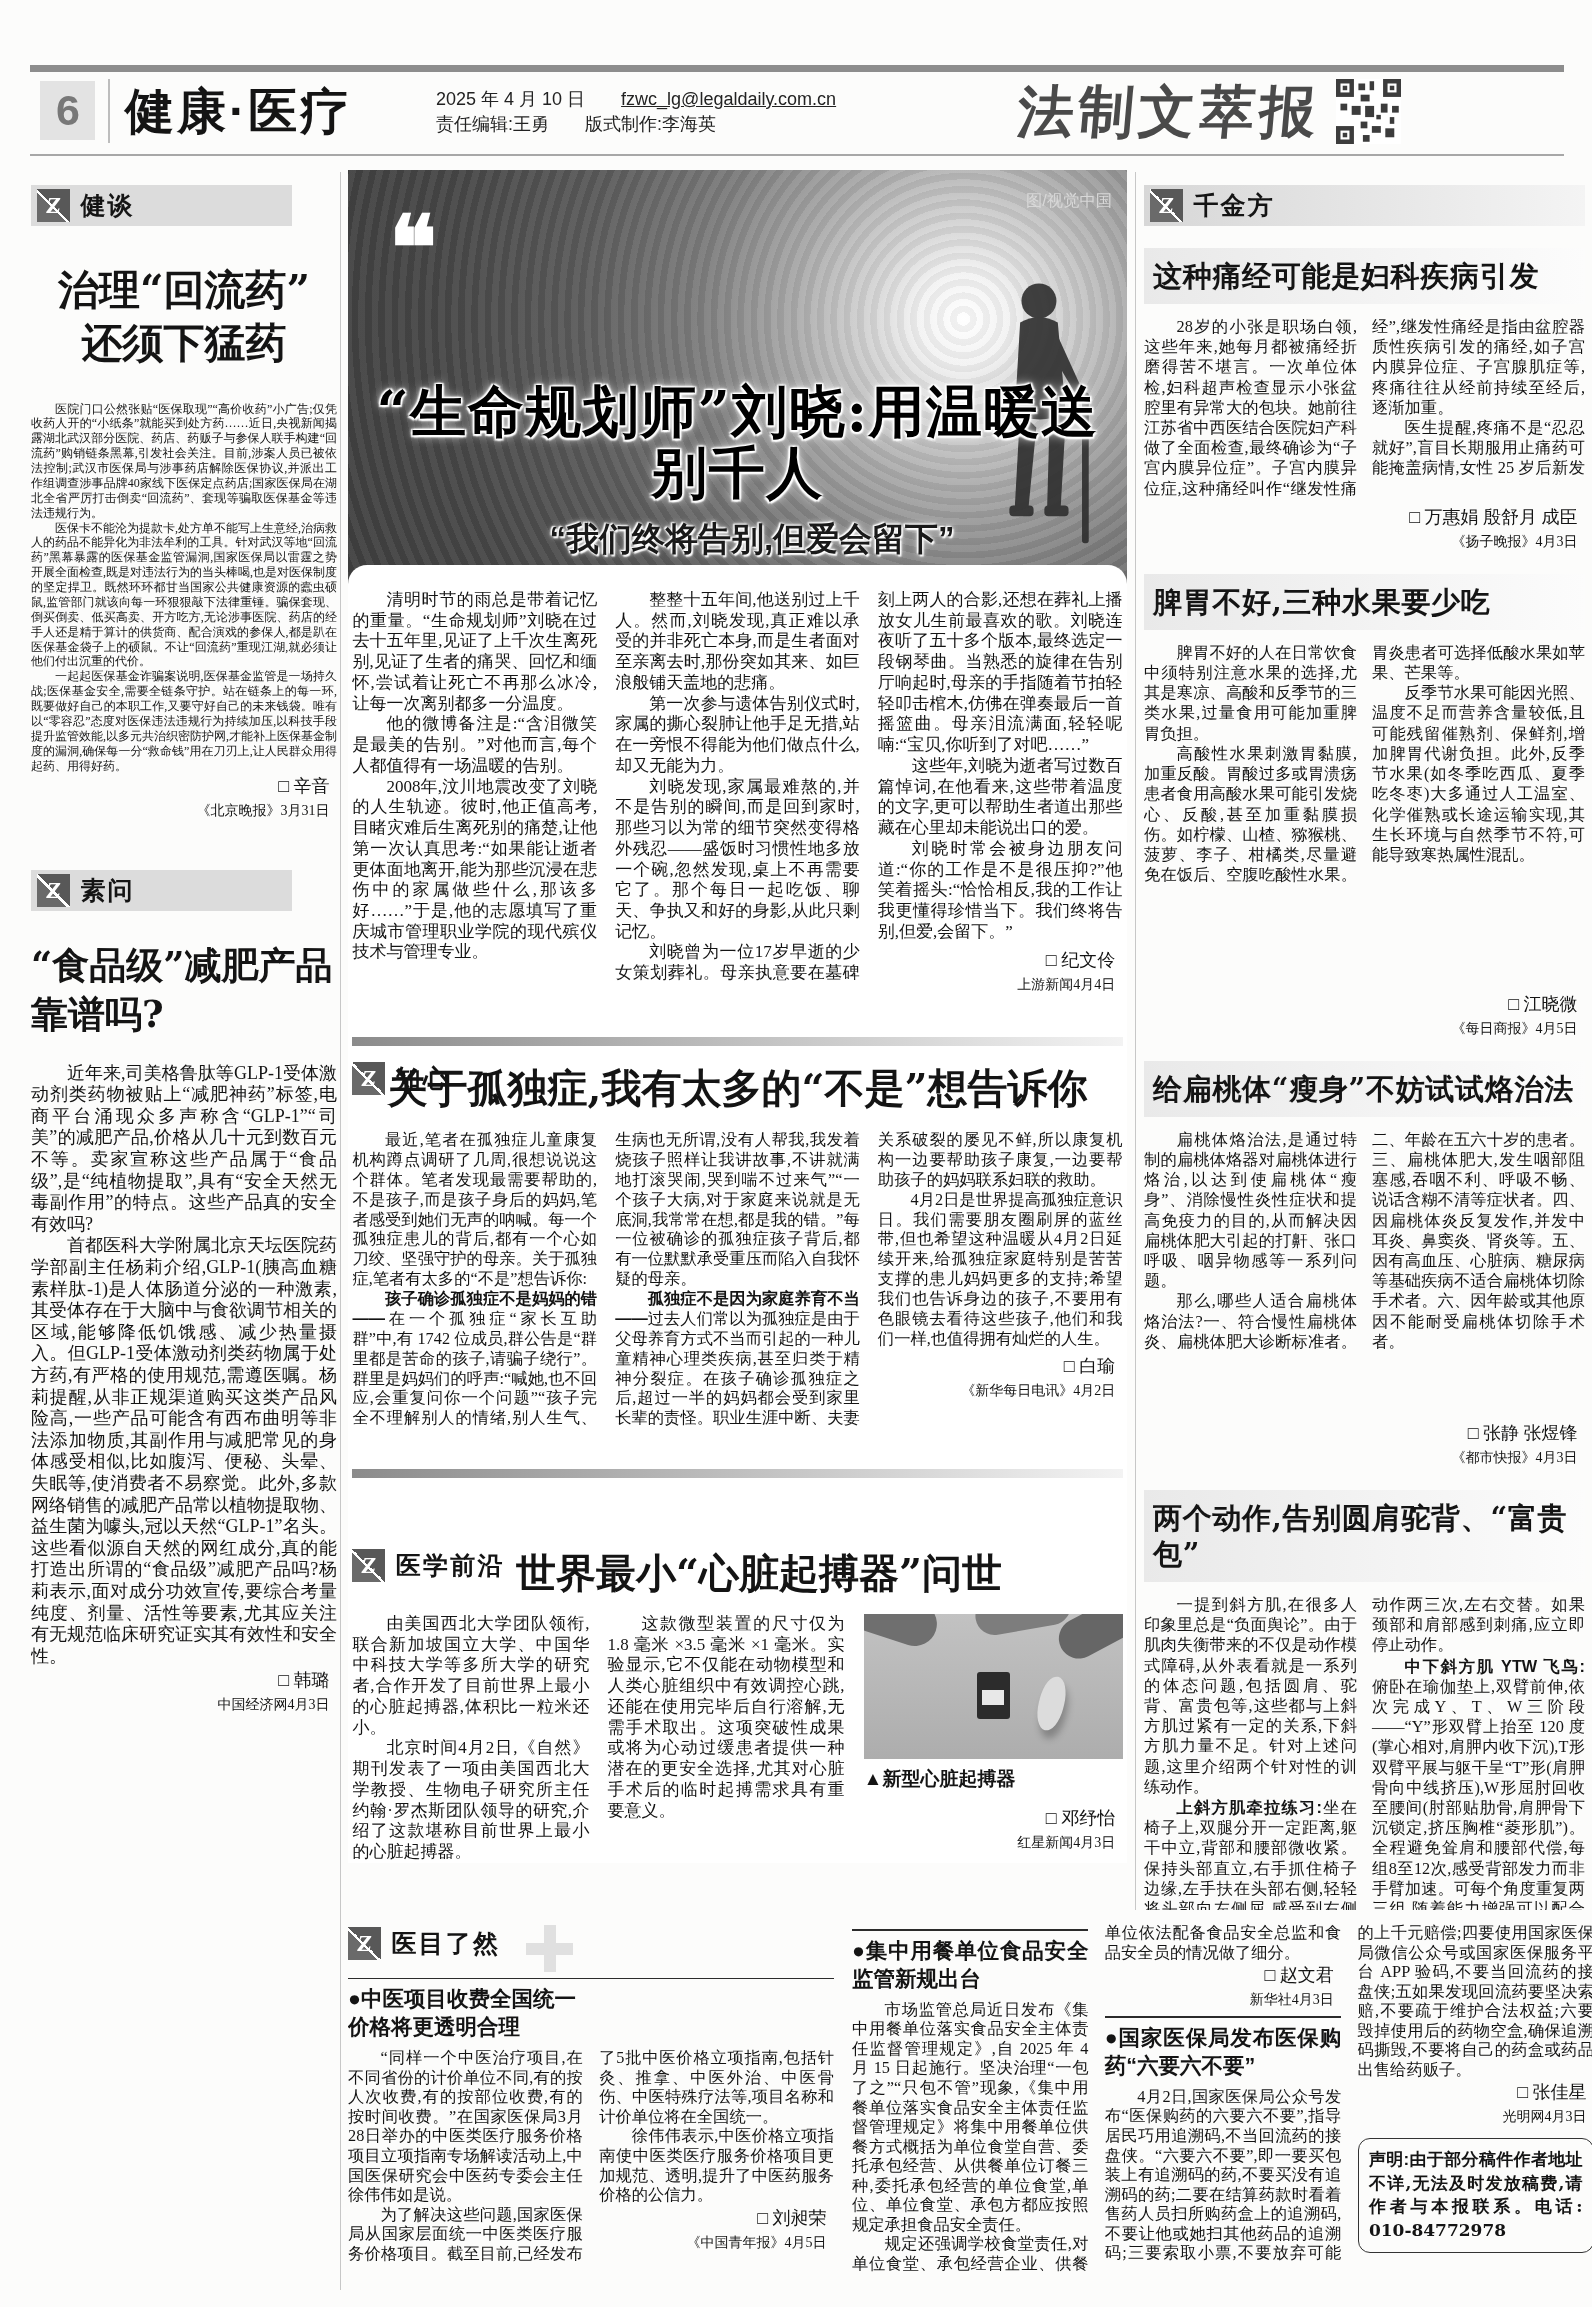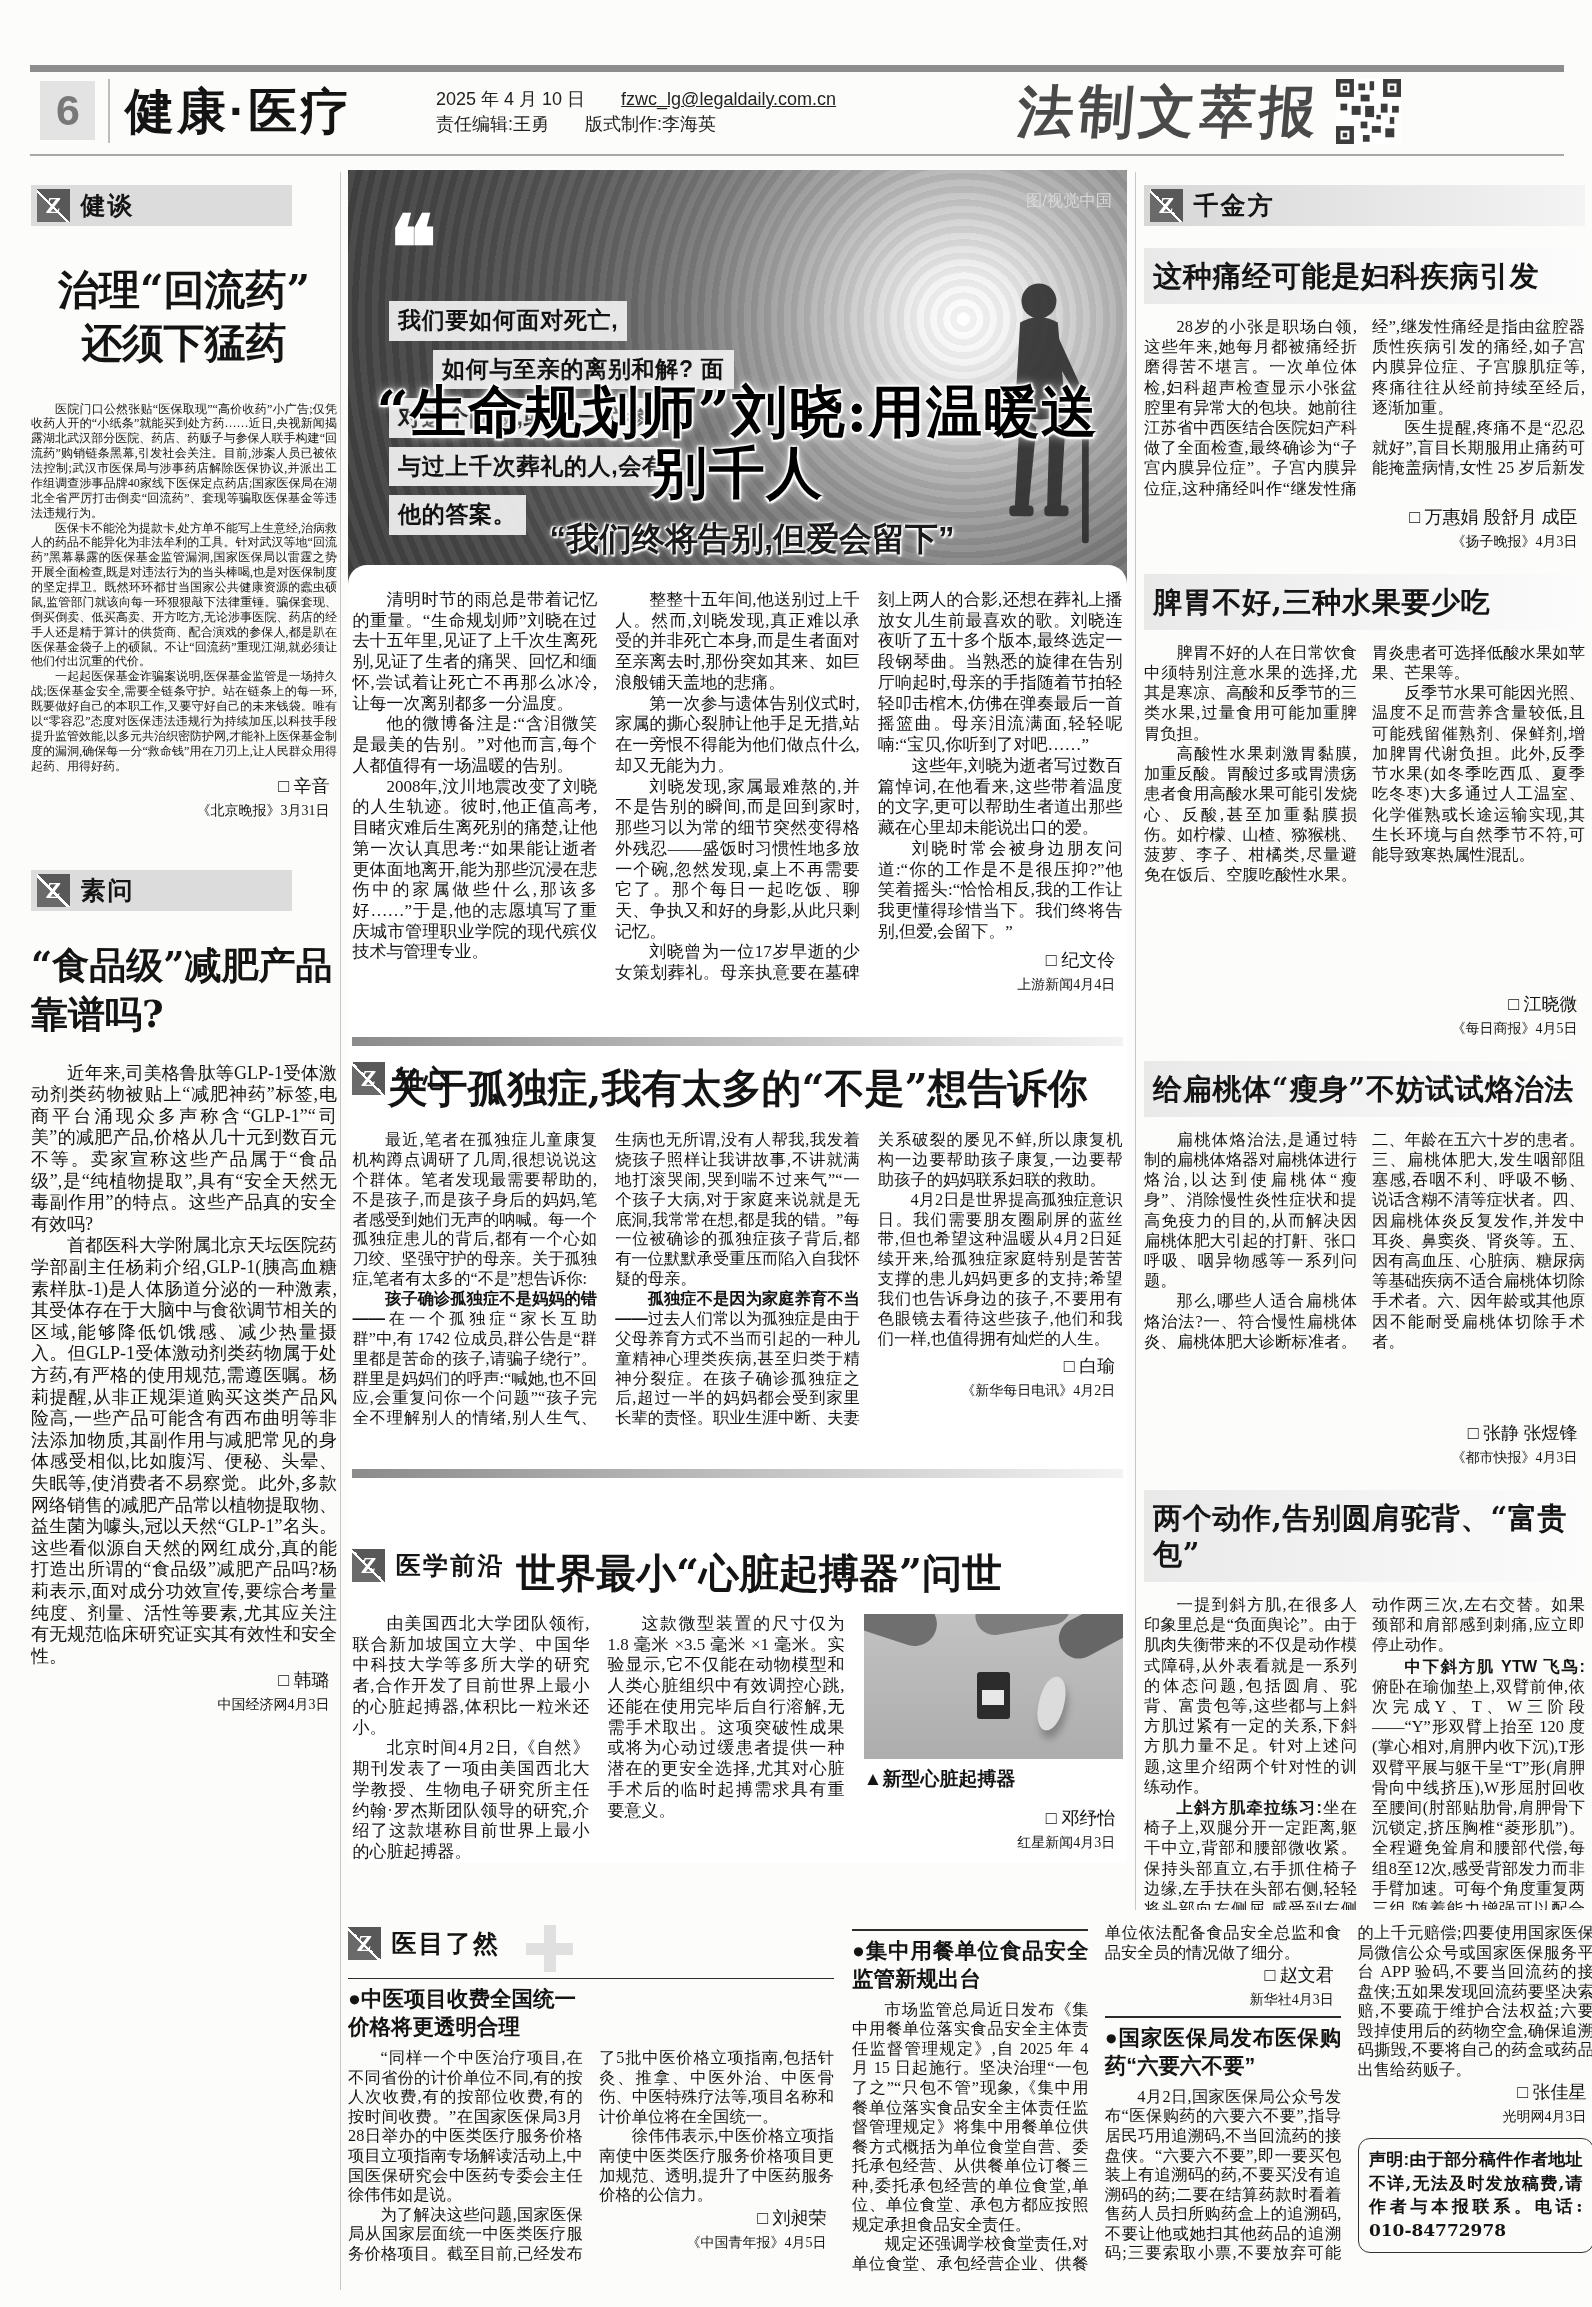--- a/index.html
+++ b/index.html
@@ -225,27 +225,20 @@
           <path d="M38 108 L34 180 L44 182 L50 120 Z"></path>
           <path d="M60 110 L58 182 L68 182 L72 112 Z"></path>
           <path d="M66 52 L86 96 L82 100 L62 66 Z"></path>
           <rect x="84" y="94" width="5" height="112" rx="2"></rect>
           <rect x="30" y="178" width="18" height="8" rx="3"></rect>
           <rect x="56" y="178" width="18" height="8" rx="3"></rect>
         </g>
       </svg>
       <div class="quote" data-name="pull-quote">
         <div class="qmark" data-name="quote-icon"></div>
-        <div data-name="quote-lines">
-            <p class="qline" data-name="paragraph">我们要如何面对死亡,</p>
-            <p class="qline" data-name="paragraph">如何与至亲的离别和解? 面</p>
-            <p class="qline" data-name="paragraph">对这个问题,或许,一位参</p>
-            <p class="qline" data-name="paragraph">与过上千次葬礼的人,会有</p>
-            <p class="qline" data-name="paragraph">他的答案。</p>
-          </div>
       </div>
       <div class="ftitle" data-name="feature-headline">“生命规划师”刘晓:用温暖送别千人</div>
       <div class="fsub" data-name="feature-subheadline">“我们终将告别,但爱会留下”</div>
     </div>
 
     <div class="panel" data-name="feature-article">
       <div class="fcols" data-name="feature-body">
         <div data-name="feature-paragraphs">
             <p class="" data-name="paragraph">清明时节的雨总是带着记忆的重量。“生命规划师”刘晓在过去十五年里,见证了上千次生离死别,见证了生者的痛哭、回忆和缅怀,尝试着让死亡不再那么冰冷,让每一次离别都多一分温度。</p>
             <p class="" data-name="paragraph">他的微博备注是:“含泪微笑是最美的告别。”对他而言,每个人都值得有一场温暖的告别。</p>

